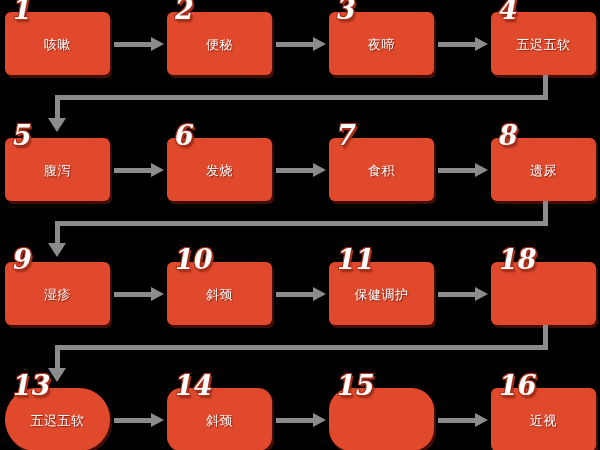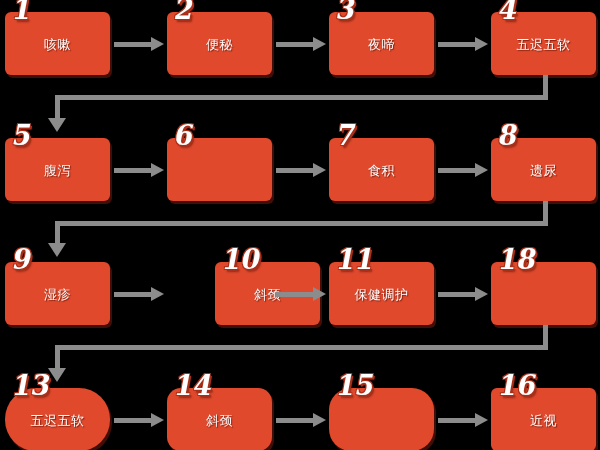--- a/index.html
+++ b/index.html
@@ -139,20 +139,21 @@
   <div class="wrap-seg" style="left:55px; top:95px; width:493px; height:5px;"></div>
   <div class="wrap-seg" style="left:55px; top:95px; width:5px; height:25px;"></div>
   <div class="wrap-head" style="left:48px; top:118px;"></div>
 
   <div class="node" style="left:5px; top:138px;">
     <span class="node-index">5</span>
     <span class="node-label">腹泻</span>
   </div>
   <div class="node" style="left:167px; top:138px;">
     <span class="node-index">6</span>
+    <span class="node-label">发烧</span>
   </div>
   <div class="node" style="left:329px; top:138px;">
     <span class="node-index">7</span>
     <span class="node-label">食积</span>
   </div>
   <div class="node" style="left:491px; top:138px;">
     <span class="node-index">8</span>
     <span class="node-label">遗尿</span>
   </div>
 
@@ -171,21 +172,21 @@
 
   <div class="wrap-seg" style="left:543px; top:201px; width:5px; height:25px;"></div>
   <div class="wrap-seg" style="left:55px; top:221px; width:493px; height:5px;"></div>
   <div class="wrap-seg" style="left:55px; top:221px; width:5px; height:24px;"></div>
   <div class="wrap-head" style="left:48px; top:243px;"></div>
 
   <div class="node" style="left:5px; top:262px;">
     <span class="node-index">9</span>
     <span class="node-label">湿疹</span>
   </div>
-  <div class="node" style="left:167px; top:262px;margin-left:48px;">
+  <div class="node" style="left:167px; top:262px;">
     <span class="node-index">10</span>
     <span class="node-label">斜颈</span>
   </div>
   <div class="node" style="left:329px; top:262px;">
     <span class="node-index">11</span>
     <span class="node-label">保健调护</span>
   </div>
   <div class="node" style="left:491px; top:262px;">
     <span class="node-index">18</span>
   </div>

